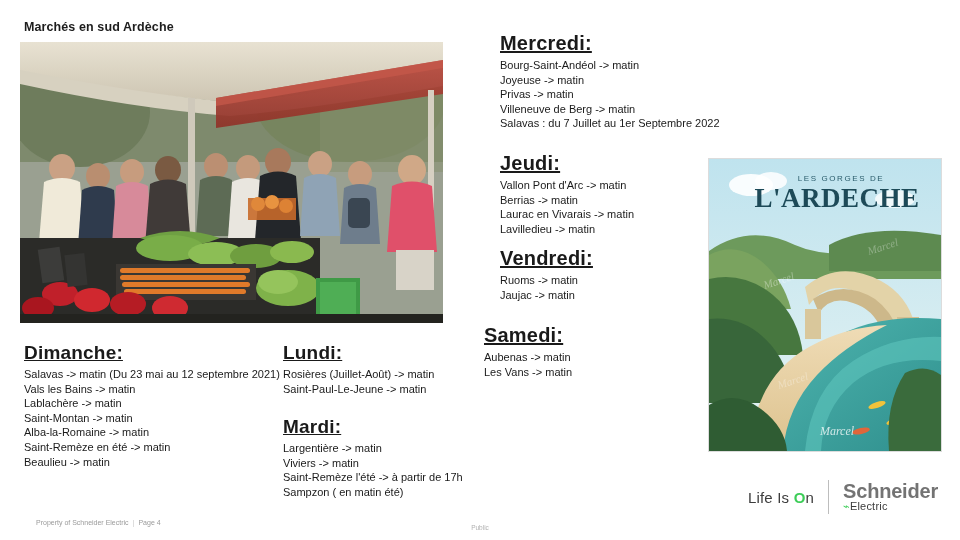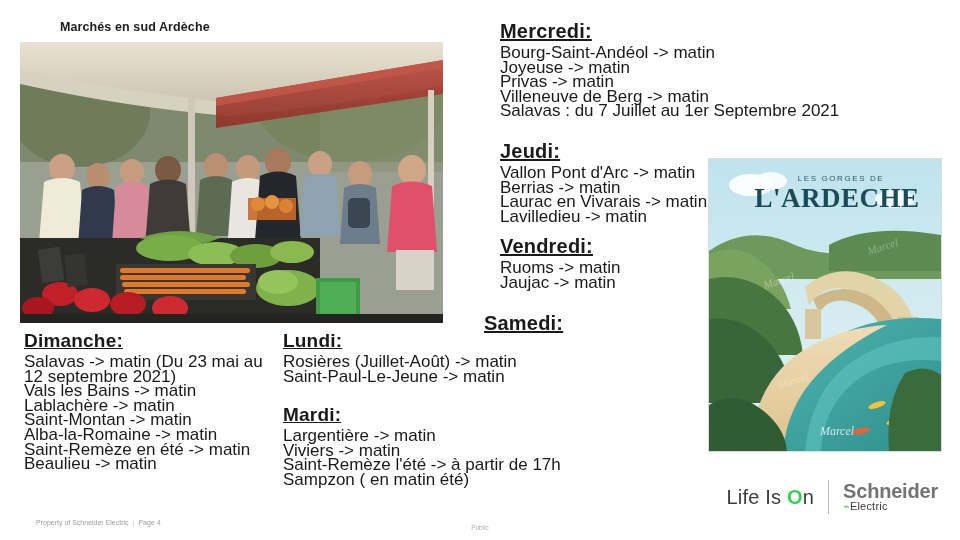--- a/index.html
+++ b/index.html
@@ -23,21 +23,20 @@
 
   
   .slide-title {
     position: absolute;
     left: 24px;
     top: 20px;
     font-size: 12.5px;
     font-weight: bold;
     color: #1d1d1d;
     letter-spacing: 0.1px;
-    margin-left: 36px;
   }
 
   
   .photo {
     position: absolute;
     left: 20px;
     top: 42px;
     width: 423px;
     height: 281px;
     overflow: hidden;
@@ -45,28 +44,28 @@
   }
   .photo svg { display: block; }
 
   
   .day-block { position: absolute; }
   .day-head {
     font-size: 19px;
     font-weight: bold;
     text-decoration: underline;
     color: #1a1a1a;
-    margin: 0 0 3px 0;
+    margin: 12px 0 3px 0;
     letter-spacing: 0.2px;
   }
   .day-list {
     list-style: none;
     margin: 0;
     padding: 0;
-    font-size: 17px;
+    font-size: 11px;
     line-height: 14.6px;
     color: #1a1a1a;
   }
   .day-list li { white-space: nowrap; }
   .day-list li.wrap { white-space: normal; }
 
   
   #blk-dimanche { left: 24px; top: 330px; width: 262px; }
   #blk-lundi    { left: 283px; top: 330px; width: 212px; }
   #blk-mardi    { left: 283px; top: 404px; width: 330px; }
@@ -112,21 +111,21 @@
   }
   .brand {
     position: absolute;
     right: 22px;
     bottom: 26px;
     display: flex;
     align-items: center;
     gap: 14px;
   }
   .life-on {
-    font-size: 20px;
+    font-size: 15px;
     color: #3c3c3c;
     letter-spacing: 0.2px;
   }
   .life-on .o-green { color: #3dcd58; font-weight: bold; }
   .brand-divider {
     width: 1px;
     height: 34px;
     background: #bdbdbd;
   }
   .schneider {
@@ -296,21 +295,21 @@
     </ul>
   </div>
 
   <div class="day-block" id="blk-mercredi">
     <div class="day-head">Mercredi:</div>
     <ul class="day-list">
       <li>Bourg-Saint-Andéol -&gt; matin</li>
       <li>Joyeuse -&gt; matin</li>
       <li>Privas -&gt; matin</li>
       <li>Villeneuve de Berg -&gt; matin</li>
-      <li>Salavas : du 7 Juillet au 1er Septembre 2021</li>
+      <li>Salavas : du 7 Juillet au 1er Septembre 2022</li>
     </ul>
   </div>
 
   <div class="day-block" id="blk-jeudi">
     <div class="day-head">Jeudi:</div>
     <ul class="day-list">
       <li>Vallon Pont d'Arc -&gt; matin</li>
       <li>Berrias -&gt; matin</li>
       <li>Laurac en Vivarais -&gt; matin</li>
       <li>Lavilledieu -&gt; matin</li>
@@ -320,20 +319,24 @@
   <div class="day-block" id="blk-vendredi">
     <div class="day-head">Vendredi:</div>
     <ul class="day-list">
       <li>Ruoms -&gt; matin</li>
       <li>Jaujac -&gt; matin</li>
     </ul>
   </div>
 
   <div class="day-block" id="blk-samedi">
     <div class="day-head">Samedi:</div>
+    <ul class="day-list">
+      <li>Aubenas -&gt; matin</li>
+      <li>Les Vans -&gt; matin</li>
+    </ul>
   </div>
 
   <div class="poster">
     <svg width="232" height="292" viewBox="0 0 232 292" xmlns="http://www.w3.org/2000/svg">
       <defs>
         <linearGradient id="sky" x1="0" y1="0" x2="0" y2="1">
           <stop offset="0%" stop-color="#bfe3ee"></stop>
           <stop offset="100%" stop-color="#e6f3f3"></stop>
         </linearGradient>
         <linearGradient id="water" x1="0" y1="0" x2="1" y2="1">

